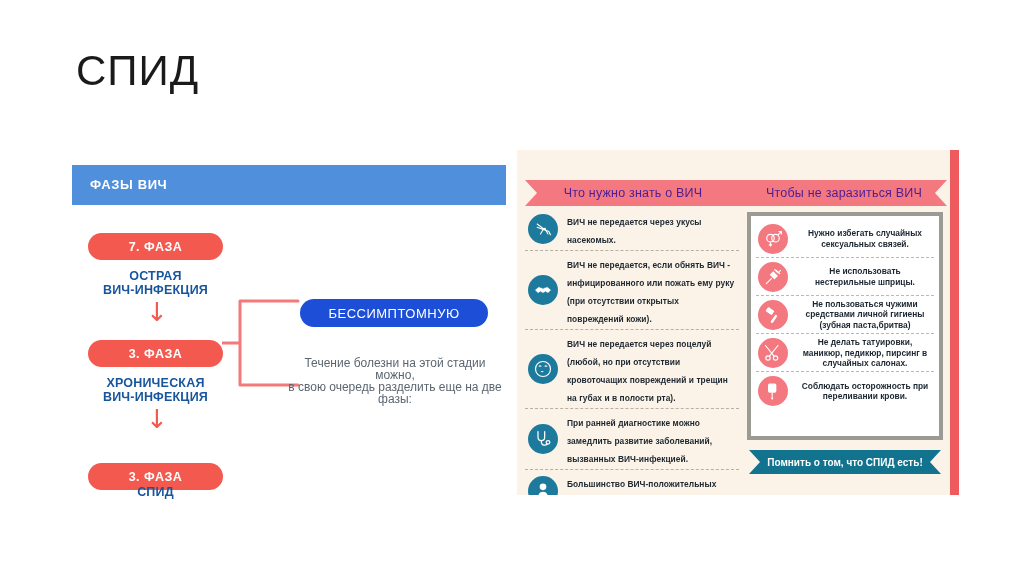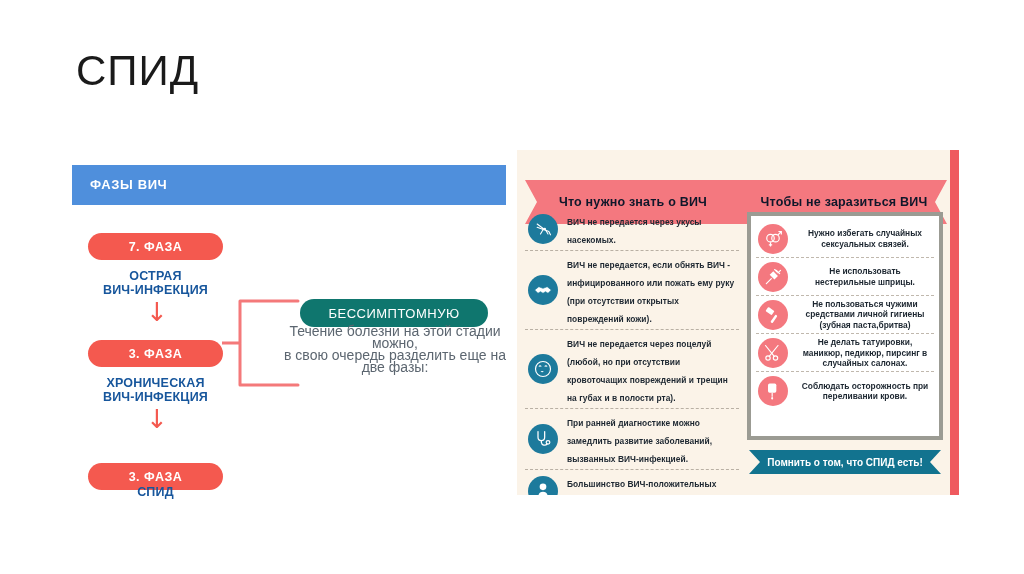--- a/index.html
+++ b/index.html
@@ -84,62 +84,62 @@
   #arr-2 { left:74px; top:241px; }
   #pill-3{ left:16px; top:298px; }
   #cap-3 { left:6px;  top:320px; }
 
   
   #bracket{ position:absolute; left:150px; top:128px; width:80px; height:100px; }
 
   .sub-pill{
     position:absolute;
     width:188px; height:28px;
-    background:#0f766e;
+    background:#1d4ed8;
     border-radius:14px;
     color:#ffffff;
     font-size:13px;
     font-weight:500;
     letter-spacing:0.5px;
     display:flex; align:center; align-items:center; justify-content:center;
   }
   #sub-pill-a{ left:228px; top:134px; }
   #sub-pill-b{ left:228px; top:213px; }
   #sub-note{
     position:absolute;
-    left:212px; top:160px;
+    left:212px; top:192px;
     width:222px;
     text-align:center;
     color:#5c6670;
-    font-size:14px;
+    font-size:12px;
     line-height:12px;
   }
 
   
   #poster{
     position:absolute;
     left:517px; top:150px;
     width:442px; height:345px;
     background:#fbf3e8;
     overflow:hidden;
   }
   #poster-edge{
     position:absolute;
     right:0px; top:0px;
     width:9px; height:345px;
     background:#ef5a5f;
   }
 
   .ribbon{
     position:absolute;
-    height:44px;
+    height:26px;
     background:#f4787f;
-    color:#0f172a;
+    color:#4c1d95;
     font-size:12.5px;
-    font-weight:bold;
+    font-weight:normal;
     letter-spacing:0.2px;
     display:flex; align-items:center; justify-content:center;
     font-family:"Liberation Sans", sans-serif;
   }
   #ribbon-left{
     left:8px; top:30px; width:216px;
     clip-path:polygon(0 0, 100% 0, 100% 100%, 0 100%, 12px 50%);
   }
   #ribbon-right{
     left:224px; top:30px; width:206px;

